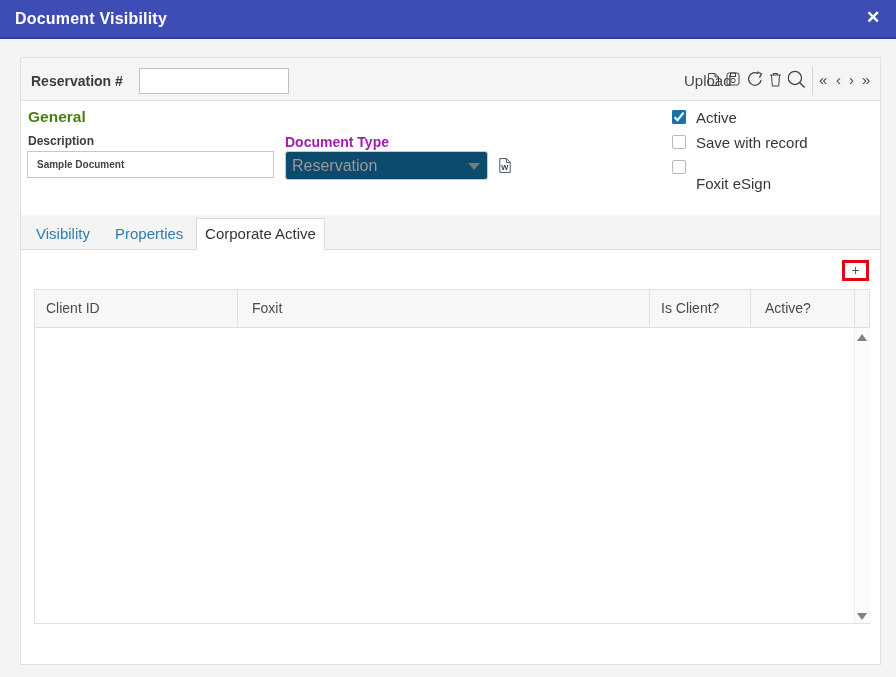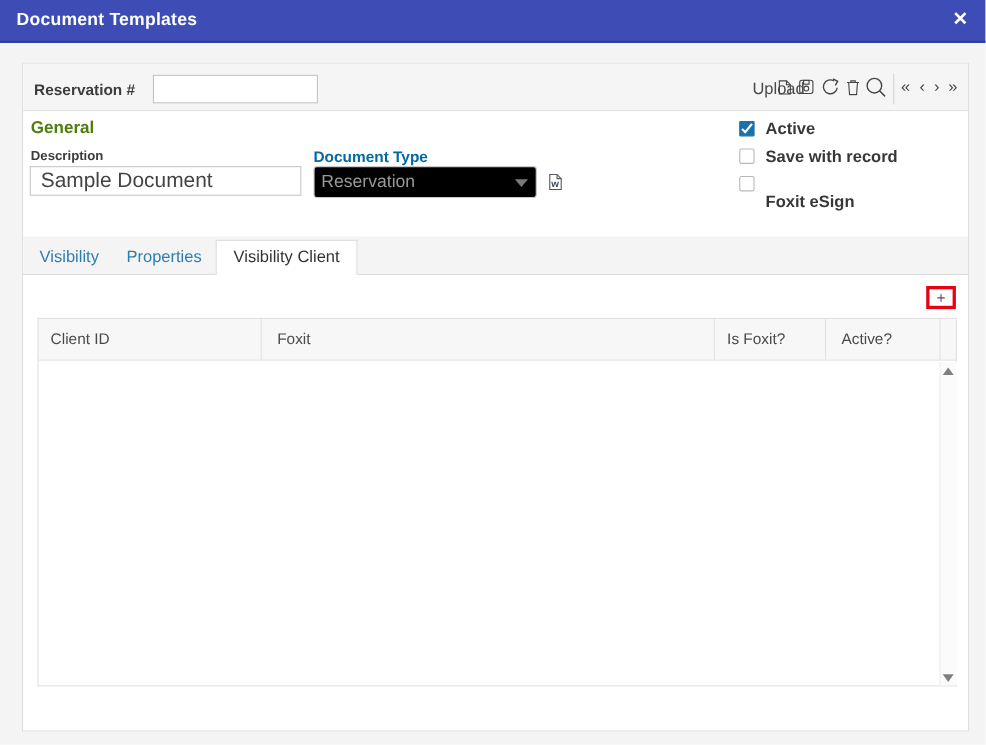--- a/index.html
+++ b/index.html
@@ -15,47 +15,47 @@
   #toolbar{left:21px;top:58px;width:859px;height:42px;background:#f5f5f5;border-bottom:1px solid #e2e2e2;}
   #reslabel{left:31px;top:73px;font-size:14px;font-weight:bold;color:#3c3c3c;}
   #resinput{left:139px;top:68px;width:150px;height:26px;background:#fff;border:1px solid #c2c2c2;box-sizing:border-box;}
   #upload{left:647px;top:72px;font-size:15px;color:#4a4a4a;margin-left:37px;}
   .ticon{top:72px;}
   #sep1{left:812px;top:67px;width:1px;height:28px;background:#d4d4d4;}
   .pager{top:71px;font-size:15px;color:#444;line-height:18px;}
   
   #general{left:28px;top:108px;font-size:15.5px;font-weight:bold;color:#4d7c0f;}
   #desclabel{left:28px;top:134px;font-size:12px;font-weight:bold;color:#3c3c3c;}
-  #descinput{left:27px;top:151px;width:247px;height:27px;background:#fff;border:1px solid #c6c6c6;box-sizing:border-box;font-size:19px;color:#444;line-height:25px;padding-left:9px;}
-  #dtlabel{left:285px;top:134px;font-size:14px;font-weight:bold;color:#0369a1;}
-  #dtselect{left:285px;top:151px;width:203px;height:29px;background:#000000;border:1px solid #c9c9c9;border-radius:3px;box-sizing:border-box;font-size:16px;color:#999;line-height:27px;padding-left:6px;}
+  #descinput{left:27px;top:151px;width:247px;height:27px;background:#fff;border:1px solid #c6c6c6;box-sizing:border-box;font-size:10px;color:#444;line-height:25px;padding-left:9px;font-weight:bold;}
+  #dtlabel{left:285px;top:134px;font-size:14px;font-weight:bold;color:#a21caf;}
+  #dtselect{left:285px;top:151px;width:203px;height:29px;background:#0c4a6e;border:1px solid #c9c9c9;border-radius:3px;box-sizing:border-box;font-size:16px;color:#999;line-height:27px;padding-left:6px;}
   #dtarrow{left:468px;top:163px;width:0;height:0;border-left:6px solid transparent;border-right:6px solid transparent;border-top:7px solid #7a7a7a;}
   
   .cb{left:672px;width:14px;height:14px;box-sizing:border-box;border:1px solid #b9b9b9;border-radius:2px;background:#fff;}
   #cb1{top:110px;background:#1a72aa;border-color:#1a72aa;border-radius:1px;}
-  .cblabel{left:696px;font-size:15px;font-weight:bold;color:#373737;line-height:15px;}
+  .cblabel{left:696px;font-size:15px;font-weight:normal;color:#373737;line-height:15px;}
   
   #tabband{left:21px;top:215px;width:859px;height:34px;background:#f4f4f4;border-bottom:1px solid #dcdcdc;}
   .tabtxt{top:225px;font-size:15px;color:#2e7db2;}
   #activetab{left:196px;top:218px;width:129px;height:32px;background:#fff;border:1px solid #dcdcdc;border-bottom:0;box-sizing:border-box;text-align:center;line-height:29px;font-size:15px;color:#333;}
   
   #plusbox{left:842px;top:260px;width:27px;height:21px;box-sizing:border-box;border:3px solid #e80013;background:#fff;text-align:center;line-height:15px;font-size:14px;color:#555;}
   
   #thead{left:34px;top:289px;width:836px;height:39px;background:#f7f7f7;border:1px solid #e1e1e1;box-sizing:border-box;}
   .colsep{top:290px;width:1px;height:37px;background:#e1e1e1;}
   .htext{top:289px;height:25px;line-height:39px;font-size:14px;color:#4a4a4a;}
   #tbody{left:34px;top:328px;width:836px;height:296px;background:#fff;border:1px solid #e1e1e1;border-top:0;box-sizing:border-box;}
   #strack{left:854px;top:329px;width:15px;height:294px;background:#fbfbfb;border-left:1px solid #eee;}
   #sup{left:857px;top:334px;width:0;height:0;border-left:5px solid transparent;border-right:5px solid transparent;border-bottom:7px solid #808080;}
   #sdown{left:857px;top:613px;width:0;height:0;border-left:5px solid transparent;border-right:5px solid transparent;border-top:7px solid #808080;}
 </style>
 </head>
 <body>
   <div id="titlebar" class="abs"></div>
-  <div id="title" class="abs">Document Templates</div>
+  <div id="title" class="abs">Document Visibility</div>
   <div id="close" class="abs">✕</div>
 
   <div id="modal" class="abs"></div>
   <div id="toolbar" class="abs"></div>
   <div id="reslabel" class="abs">Reservation #</div>
   <div id="resinput" class="abs"></div>
   <div id="upload" class="abs">Upload</div>
 
   <svg class="abs ticon" style="left:707px" width="13" height="15" viewBox="0 0 13 15">
     <path d="M1.5 1.5 h6.5 l3.5 3.5 v8.5 h-10 z" fill="none" stroke="#444" stroke-width="1"></path>
@@ -103,29 +103,29 @@
   </svg>
   <div class="abs cb" style="top:135px"></div>
   <div class="abs cb" style="top:160px"></div>
   <div class="abs cblabel" style="top:110px">Active</div>
   <div class="abs cblabel" style="top:135px">Save with record</div>
   <div class="abs cblabel" style="top:176px">Foxit eSign</div>
 
   <div id="tabband" class="abs"></div>
   <div class="abs tabtxt" style="left:36px">Visibility</div>
   <div class="abs tabtxt" style="left:115px">Properties</div>
-  <div id="activetab" class="abs">Visibility Client</div>
+  <div id="activetab" class="abs">Corporate Active</div>
 
   <div id="plusbox" class="abs">+</div>
 
   <div id="thead" class="abs"></div>
   <div class="abs colsep" style="left:237px"></div>
   <div class="abs colsep" style="left:649px"></div>
   <div class="abs colsep" style="left:750px"></div>
   <div class="abs colsep" style="left:854px"></div>
   <div class="abs htext" style="left:46px">Client ID</div>
   <div class="abs htext" style="left:252px">Foxit</div>
-  <div class="abs htext" style="left:661px">Is Foxit?</div>
+  <div class="abs htext" style="left:661px">Is Client?</div>
   <div class="abs htext" style="left:765px">Active?</div>
   <div id="tbody" class="abs"></div>
   <div id="strack" class="abs"></div>
   <div id="sup" class="abs"></div>
   <div id="sdown" class="abs"></div>
 
 </body></html>

